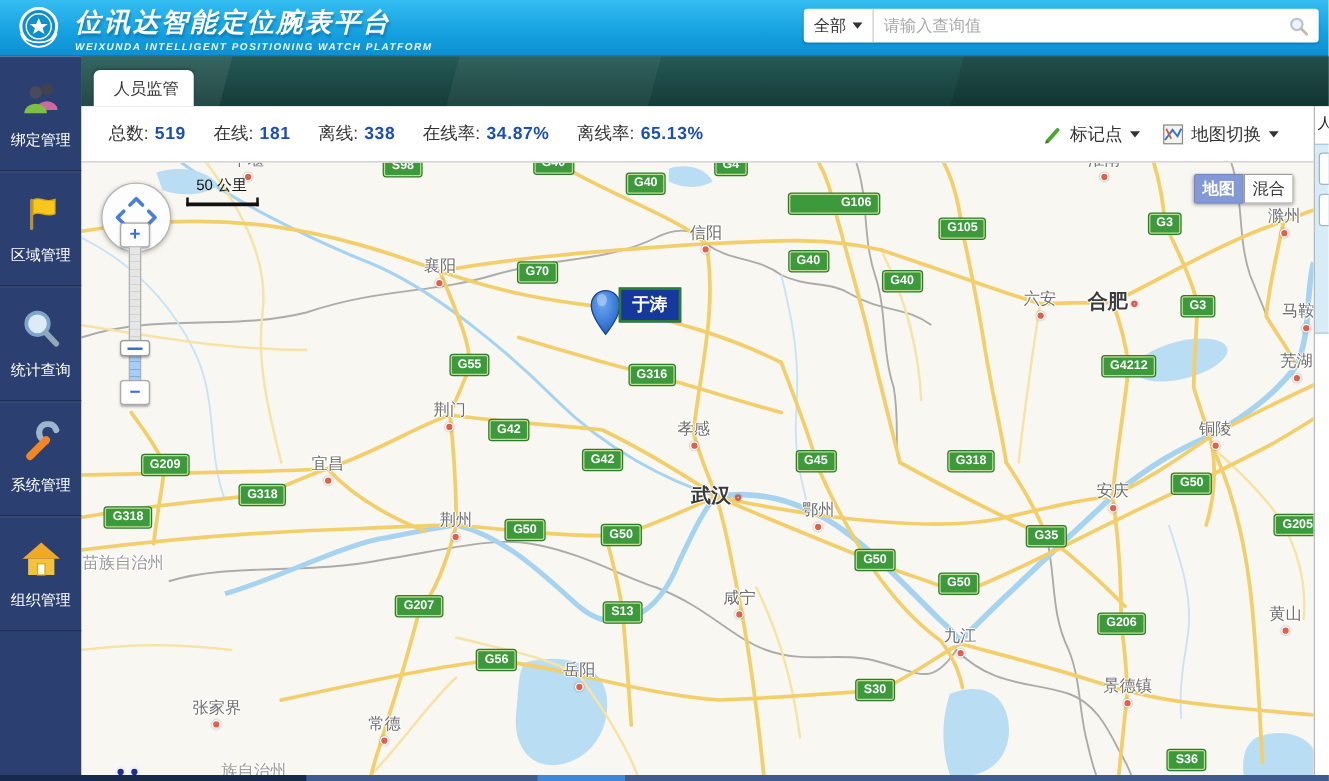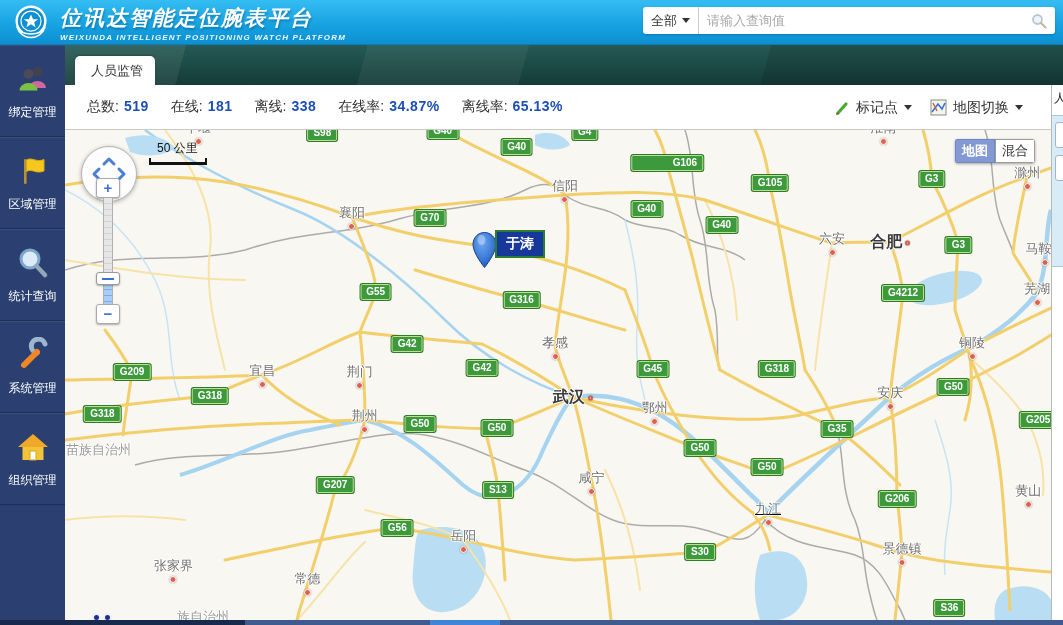--- a/index.html
+++ b/index.html
@@ -331,21 +331,21 @@
       <div class="city" style="position: absolute; left: 29.1%; top: 17.8%;">
         <span class="city-name">襄阳</span>
         <span class="city-dot"></span>
       </div>
 
       <div class="city" style="position: absolute; left: 50.7%; top: 12.2%;">
         <span class="city-name">信阳</span>
         <span class="city-dot"></span>
       </div>
 
-      <div class="city" style="position: absolute; left: 29.9%; top: 41.2%; margin-top: 44px;">
+      <div class="city" style="position: absolute; left: 29.9%; top: 41.2%;">
         <span class="city-name">荆门</span>
         <span class="city-dot"></span>
       </div>
 
       <div class="city" style="position: absolute; left: 49.7%; top: 44.3%;">
         <span class="city-name">孝感</span>
         <span class="city-dot"></span>
       </div>
 
       <div class="city bold dot-right" style="position: absolute; left: 51.5%; top: 54.5%;">
@@ -381,21 +381,21 @@
       <div class="city" style="position: absolute; left: 11%; top: 89.8%;">
         <span class="city-name">张家界</span>
         <span class="city-dot"></span>
       </div>
 
       <div class="city" style="position: absolute; left: 24.6%; top: 92.4%;">
         <span class="city-name">常德</span>
         <span class="city-dot"></span>
       </div>
 
-      <div class="city" style="position: absolute; left: 71.3%; top: 78.2%; text-decoration: underline;">
+      <div class="city" style="position: absolute; left: 71.3%; top: 78.2%;">
         <span class="city-name">九江</span>
         <span class="city-dot"></span>
       </div>
 
       <div class="city" style="position: absolute; left: 84.9%; top: 86.3%;">
         <span class="city-name">景德镇</span>
         <span class="city-dot"></span>
       </div>
 
       <div class="city" style="position: absolute; left: 97.7%; top: 74.5%;">

